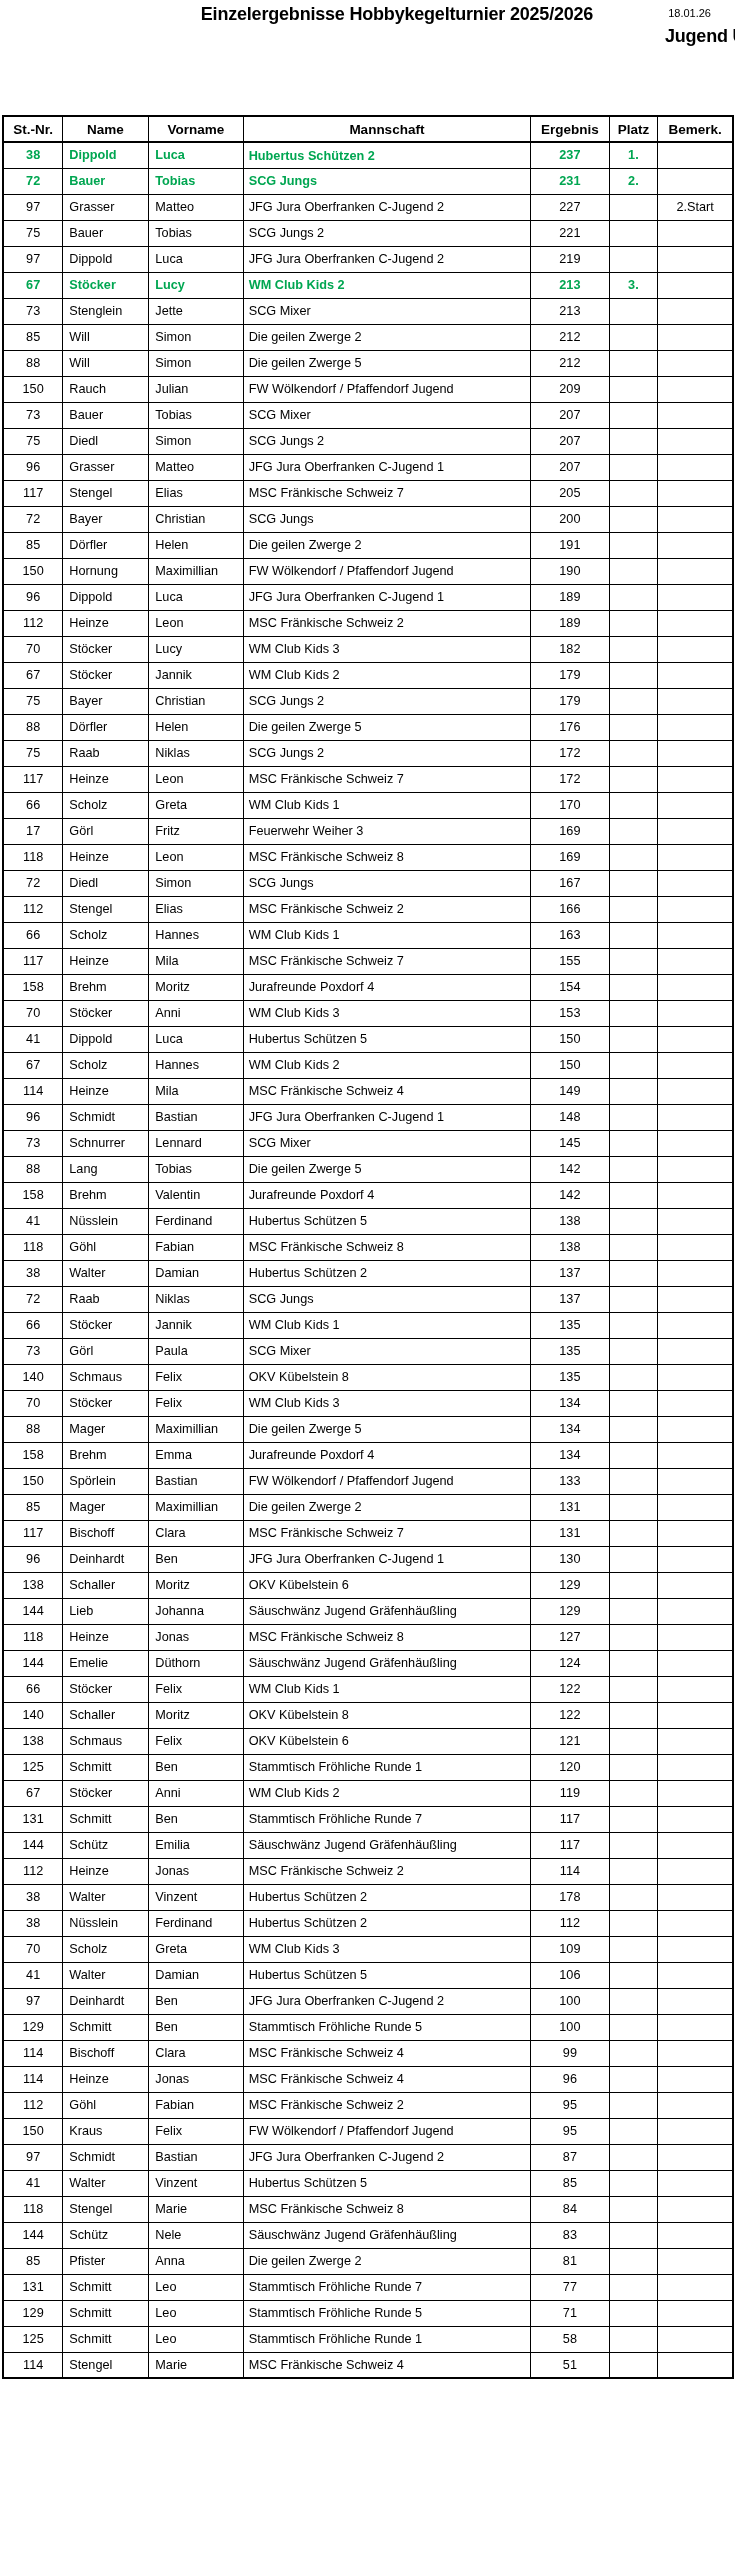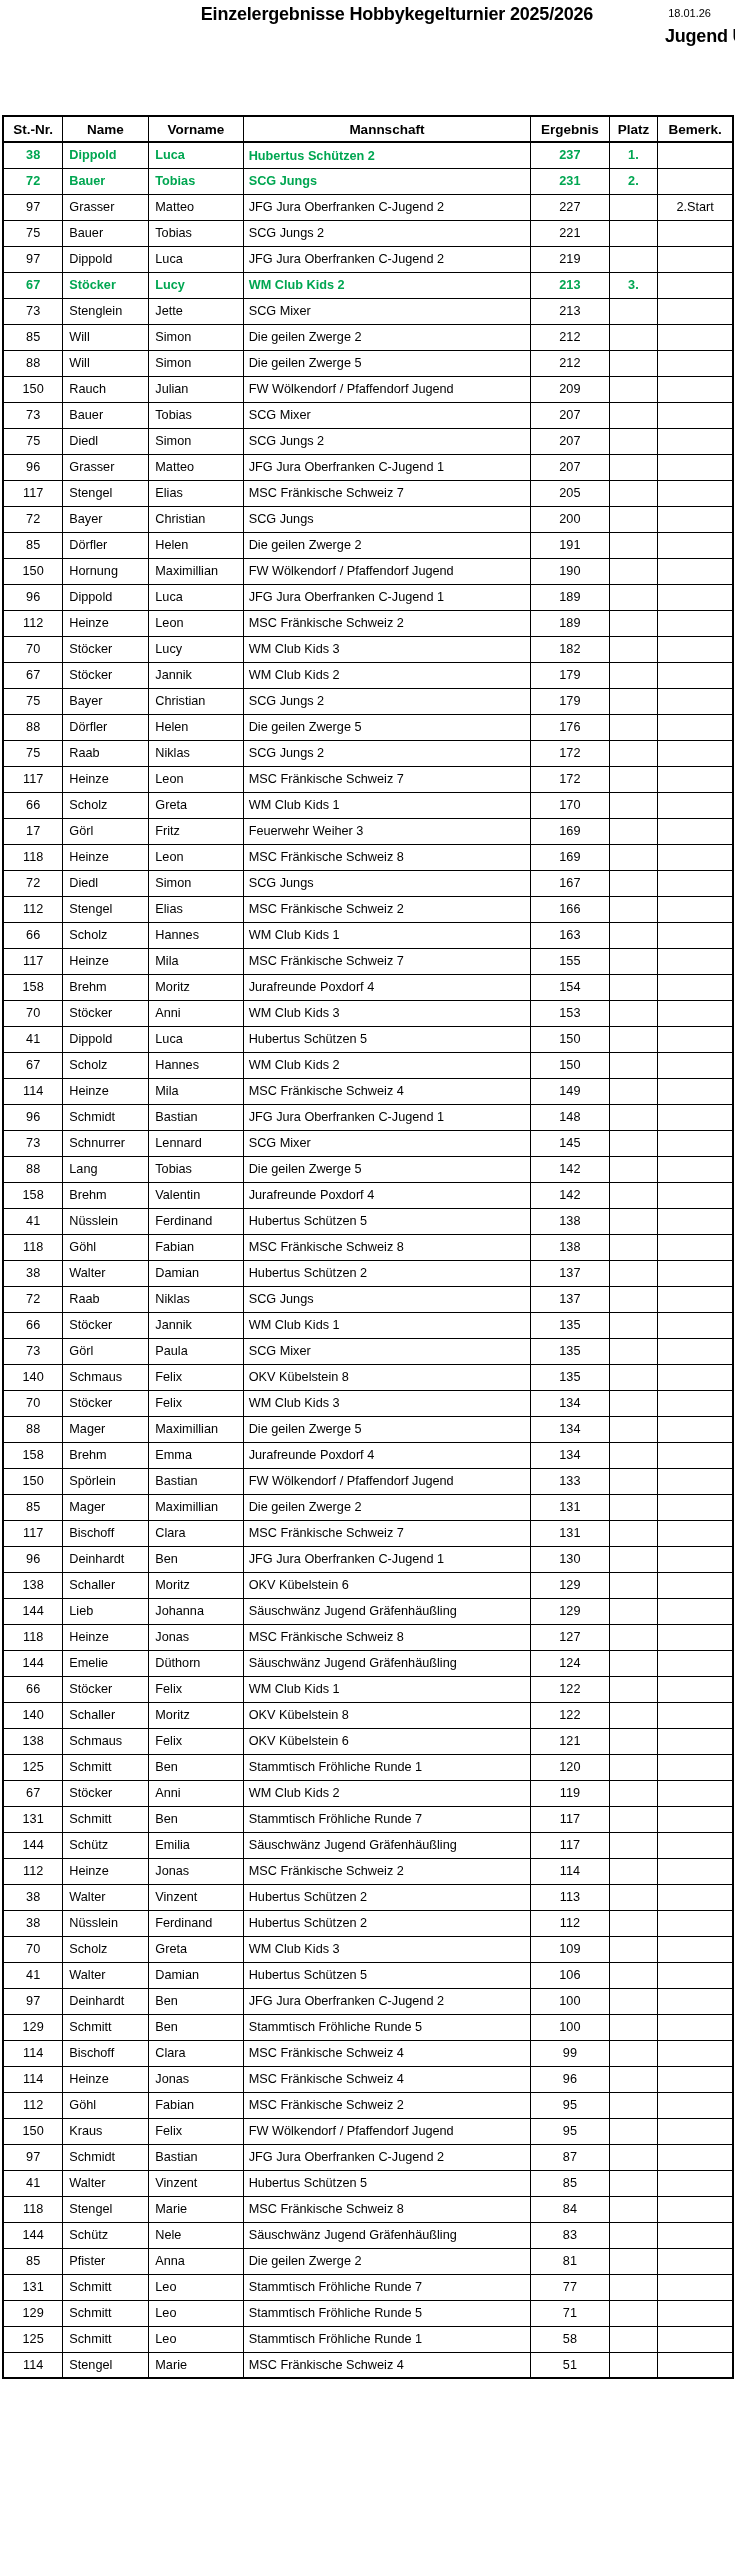--- a/index.html
+++ b/index.html
@@ -711,21 +711,21 @@
           <td class="c-team">MSC Fränkische Schweiz 2</td>
           <td class="c-erg">114</td>
           <td class="c-platz"></td>
           <td class="c-bem"></td>
         </tr>
         <tr>
           <td class="c-nr">38</td>
           <td class="c-name">Walter</td>
           <td class="c-vn">Vinzent</td>
           <td class="c-team">Hubertus Schützen 2</td>
-          <td class="c-erg">113</td>
+          <td class="c-erg">178</td>
           <td class="c-platz"></td>
           <td class="c-bem"></td>
         </tr>
         <tr>
           <td class="c-nr">38</td>
           <td class="c-name">Nüsslein</td>
           <td class="c-vn">Ferdinand</td>
           <td class="c-team">Hubertus Schützen 2</td>
           <td class="c-erg">112</td>
           <td class="c-platz"></td>

